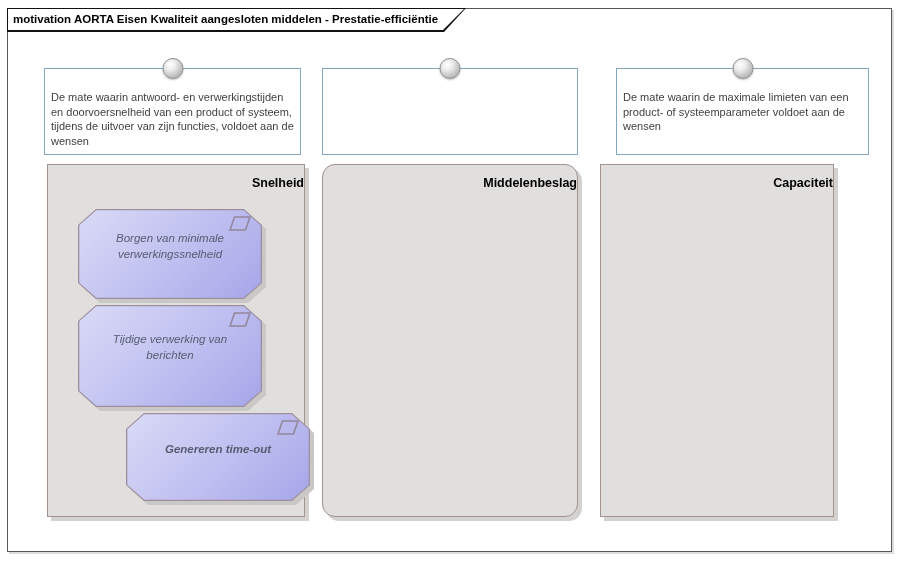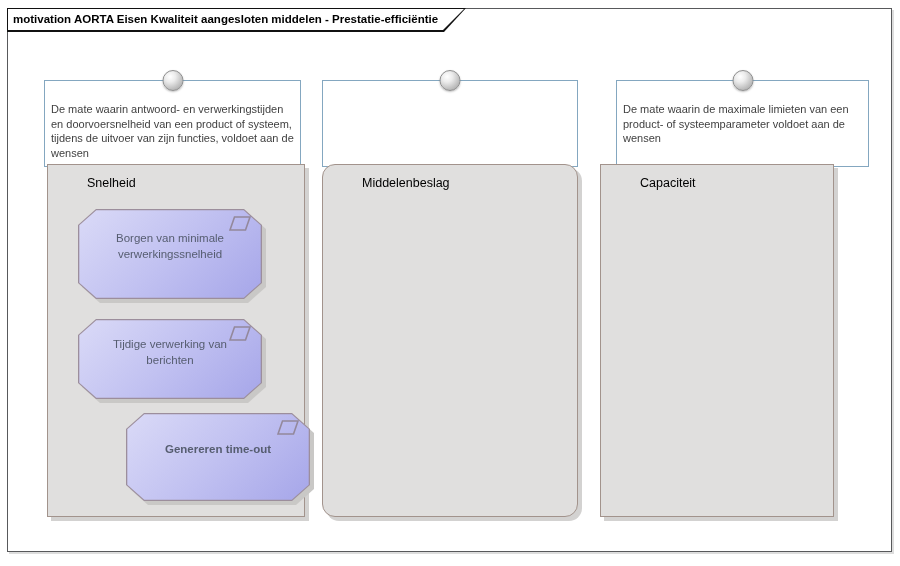--- a/index.html
+++ b/index.html
@@ -12,55 +12,55 @@
 
   
   .tab { position:absolute; left:7px; top:8px; width:459px; height:24px; background:#111;
     clip-path:polygon(0 0, 100% 0, calc(100% - 22px) 100%, 0 100%); }
   .tab-fill { position:absolute; left:1px; top:1px; width:456px; height:21px; background:#ffffff;
     clip-path:polygon(0 0, 100% 0, calc(100% - 21px) 100%, 0 100%); }
   .tab-label { position:absolute; left:13px; top:13px; font-size:11.5px; font-weight:bold; color:#000; white-space:nowrap; }
 
   
   .note { position:absolute; top:68px; height:87px; background:#fff;
-    border:1px solid #84a7c0;margin-top:12px; }
+    border:1px solid #84a7c0; }
   .note-1 { left:44px;  width:257px; }
   .note-2 { left:322px; width:256px; }
   .note-3 { left:616px; width:253px; }
   .sphere { position:absolute; top:-11px; left:50%; transform:translateX(-50%);
     width:21px; height:21px; border-radius:50%;
     background:radial-gradient(circle at 35% 30%, #ffffff 0%, #ececec 30%, #c2c2c2 65%, #9b9b9b 100%);
     border:1px solid #8f8f8f; box-shadow:0 1px 2px rgba(0,0,0,.25); }
   .note-text { position:absolute; left:6px; right:4px; top:21px;
     font-size:11px; line-height:1.33; color:#3f3f3f; }
 
   
   .group { position:absolute; top:164px; height:353px; background:#e0dfde;
     border:1px solid #a2938c; box-shadow:4px 4px 0 #d3d2d1; }
   .group-1 { left:47px;  width:258px; }
   .group-2 { left:322px; width:256px;border-radius:13px; }
   .group-3 { left:600px; width:234px; }
-  .group-title { text-align:left; margin-top:11px; font-size:12.5px; font-weight:normal; color:#000;padding-left:39px; }
+  .group-title { text-align:right; margin-top:11px; font-size:12.5px; font-weight:bold; color:#000;padding-left:39px; }
 
   
   .req { position:absolute; left:30px; width:184px; filter:drop-shadow(4px 4px 0 #c9c8c6); }
   .req-1 { top:44px;  height:90px; }
-  .req-2 { top:154px; height:80px; }
+  .req-2 { top:140px; height:102px; }
   .req-3 { top:248px; height:88px;margin-left:48px; }
   .req-border { position:absolute; inset:0; background:#9c8e9c;
     clip-path:polygon(18px 0, calc(100% - 18px) 0, 100% 16px, 100% calc(100% - 16px),
       calc(100% - 18px) 100%, 18px 100%, 0 calc(100% - 16px), 0 16px); }
   .req-fill { position:absolute; inset:1.3px;
     background:linear-gradient(135deg, #dadaf7 0%, #c1c1f1 50%, #a6a6e9 100%);
     clip-path:polygon(17px 0, calc(100% - 17px) 0, 100% 15px, 100% calc(100% - 15px),
       calc(100% - 17px) 100%, 17px 100%, 0 calc(100% - 15px), 0 15px); }
   .req-icon { position:absolute; top:7px; right:11px; width:22px; height:15px; }
   .req-label { position:absolute; left:10px; right:10px; top:0; height:84%;
     display:flex; align-items:center; justify-content:center; text-align:center;
-    font-size:11.5px; line-height:1.35; color:#565d70; }
+    font-size:11.5px; line-height:1.35; color:#565d70;font-style:italic; }
   .req-3 .req-label { font-weight:bold; }
 </style>
 </head>
 <body>
 
 <div class="frame"></div>
 
 <div class="tab">
   <div class="tab-fill"></div>
 </div>

